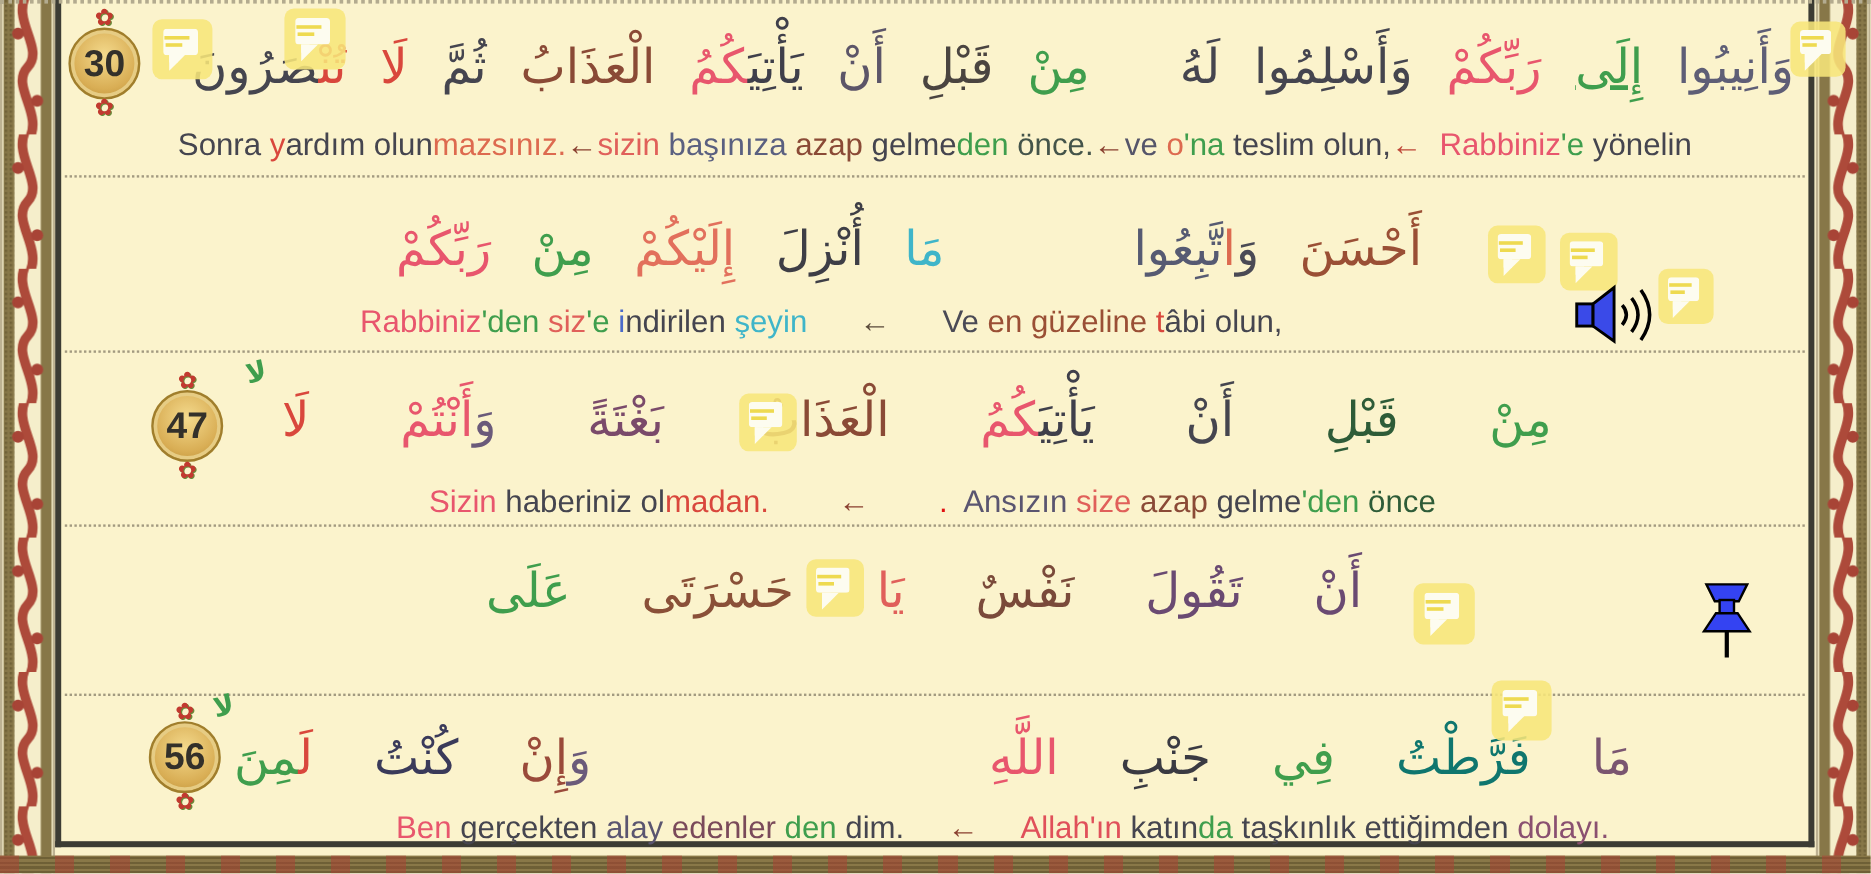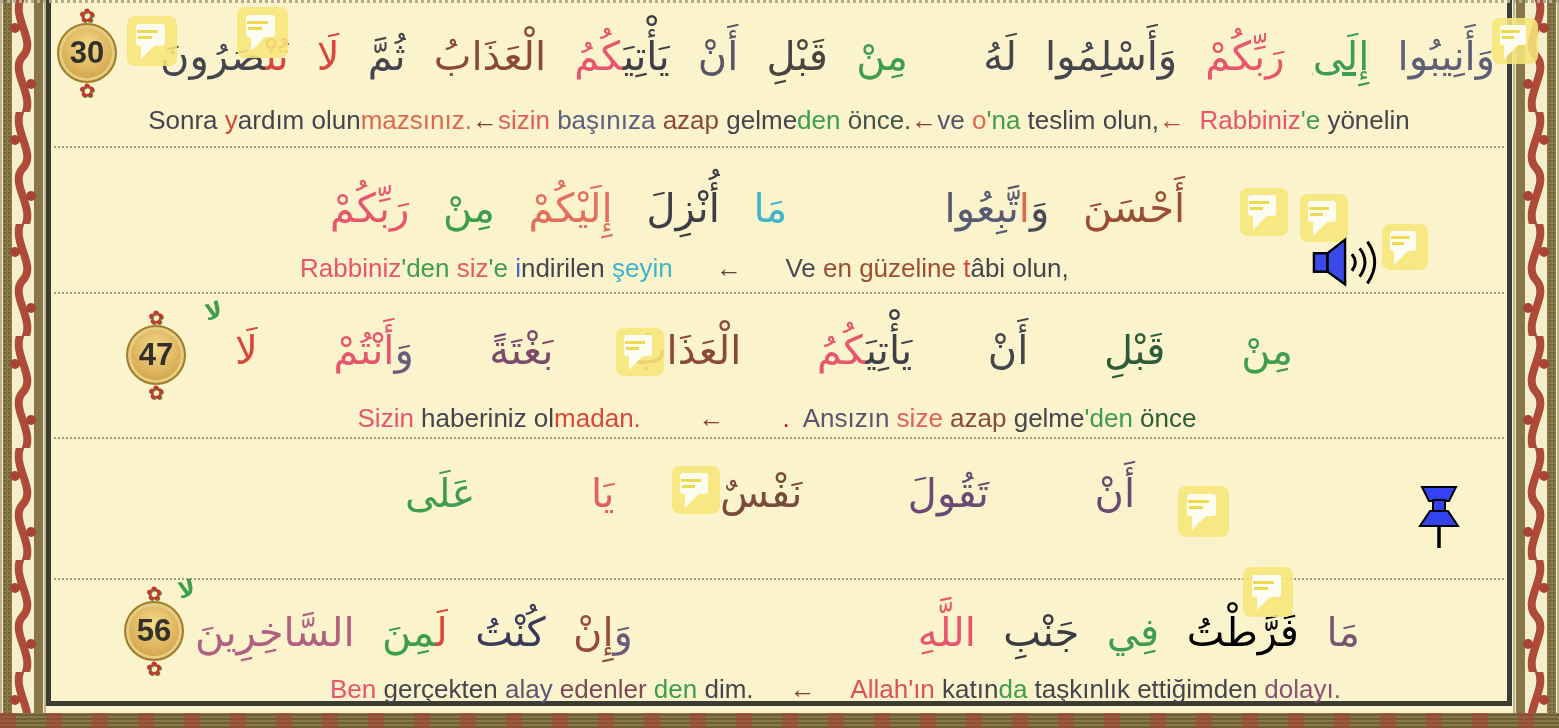--- a/index.html
+++ b/index.html
@@ -154,34 +154,34 @@
       <span class="word"><span style="color: rgb(106, 90, 122);">وَ</span><span style="color: rgb(232, 86, 109);">أَنْتُمْ</span></span>
       <span class="word"><span style="color: rgb(217, 71, 60);">لَا</span></span>
     </div>
   <div class="turkish" style="left:238px;top:403px;width:1078px"><span style="color: rgb(232, 86, 109);">Sizin</span><span style="color: rgb(69, 69, 79);"> haberiniz ol</span><span style="color: rgb(217, 71, 60);">madan.</span><span style="color: rgb(138, 64, 48);">        ←        </span><span style="color: rgb(224, 16, 16);">.</span><span style="color: rgb(90, 85, 112);">  Ansızın</span><span style="color: rgb(224, 96, 90);"> size</span><span style="color: rgb(138, 74, 54);"> azap</span><span style="color: rgb(69, 69, 79);"> gelme</span><span style="color: rgb(63, 158, 77);">'den</span><span style="color: rgb(46, 92, 56);"> önce</span></div>
 
   <div class="arabic" style="left:405px;top:444px;width:730px;height:98px">
       <span class="word"><span style="color: rgb(106, 74, 114);">أَنْ</span></span>
       <span class="word"><span style="color: rgb(106, 74, 114);">تَقُولَ</span></span>
       <span class="word"><span style="color: rgb(122, 74, 58);">نَفْسٌ</span></span>
       <span class="word"><span style="color: rgb(224, 96, 90); margin-left: 10px;">يَا</span></span>
+      <span class="word"><span style="color: rgb(138, 80, 56);">حَسْرَتَى</span></span>
       <span class="word"><span style="color: rgb(63, 158, 77);">عَلَى</span></span>
     </div>
 
   <div class="arabic" style="left:195px;top:582px;width:1165px;height:100px">
       <span class="word"><span style="color: rgb(122, 85, 112);">مَا</span></span>
-      <span class="word"><span style="color: #000000;">فَرَّطْتُ</span></span>
+      <span class="word"><span style="color: #0f766e;">فَرَّطْتُ</span></span>
       <span class="word"><span style="color: rgb(63, 158, 77);">فِي</span></span>
       <span class="word"><span style="color: rgb(58, 58, 66);">جَنْبِ</span></span>
       <span class="word"><span style="color: rgb(232, 86, 109);">اللَّهِ</span></span>
       <span class="word" style="width: 230px; flex: 0 0 auto;"></span>
       <span class="word"><span style="color: rgb(106, 90, 122);">وَ</span><span style="color: rgb(154, 74, 58);">إِنْ</span></span>
       <span class="word"><span style="color: rgb(58, 58, 90);">كُنْتُ</span></span>
       <span class="word"><span style="color: rgb(217, 71, 60);">لَ</span><span style="color: rgb(63, 158, 77); text-align: right;">مِنَ</span></span>
-      <span class="word"><span style="color: rgb(176, 96, 128);">السَّاخِرِينَ</span></span>
     </div>
   <div class="turkish" style="left:228px;top:674px;width:1215px"><span style="color: rgb(232, 86, 109);">Ben </span><span style="color: rgb(69, 69, 79);">gerçekten </span><span style="color: rgb(90, 85, 112);">alay </span><span style="color: rgb(122, 74, 90);">edenler</span><span style="color: rgb(63, 158, 77);"> den </span><span style="color: rgb(69, 69, 79);">dim.</span><span style="color: rgb(138, 64, 48);">     ←     </span><span style="color: rgb(224, 80, 90);">Allah'ın </span><span style="color: rgb(69, 69, 79);">katın</span><span style="color: rgb(63, 158, 77);">da</span><span style="color: rgb(69, 69, 79);"> taşkınlık ettiğimden </span><span style="color: rgb(138, 80, 112);">dolayı.</span></div>
 
   <div id="icon-layer">
       <div class="note-icon" style="width: 50px; height: 50px; left: 127px; top: 16px;"></div>
       <div class="note-icon" style="width: 51px; height: 51px; left: 237px; top: 7px;"></div>
       <div class="note-icon" style="width: 46px; height: 46px; left: 1492px; top: 18px;"></div>
       <div class="note-icon" style="width: 48px; height: 48px; left: 1240px; top: 188px;"></div>
       <div class="note-icon" style="width: 48px; height: 48px; left: 1300px; top: 194px;"></div>
       <div class="note-icon" style="width: 46px; height: 46px; left: 1382px; top: 224px;"></div>

